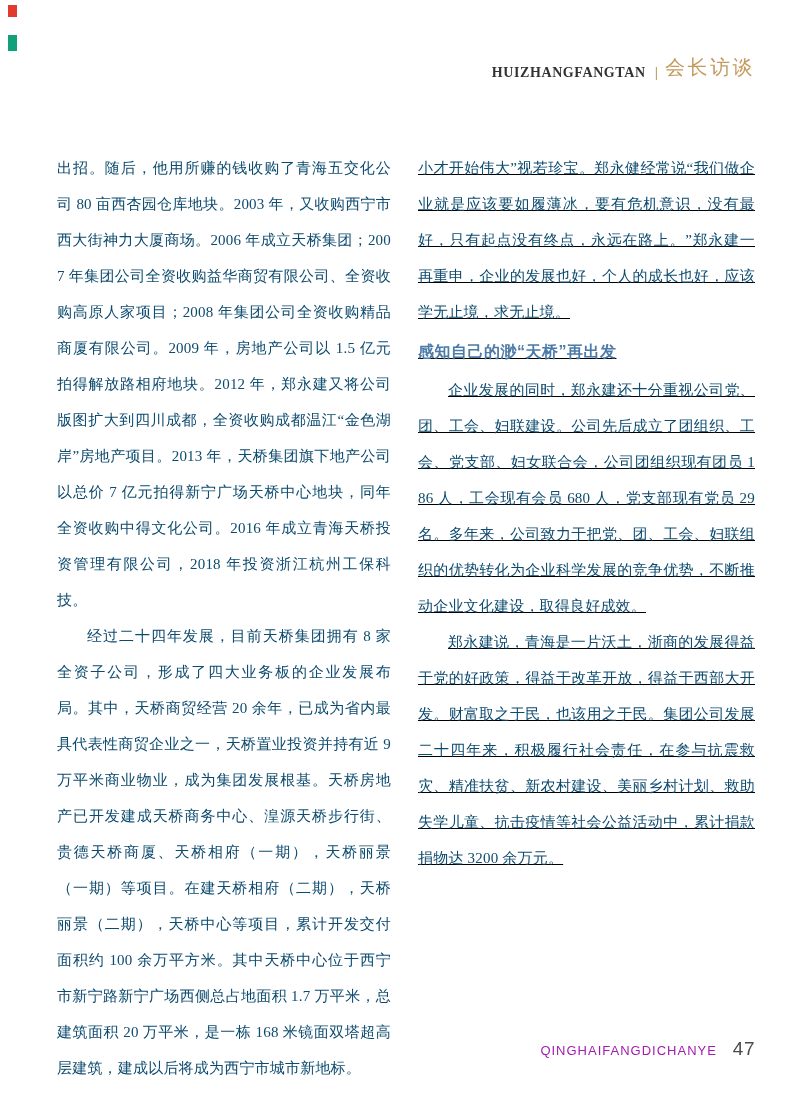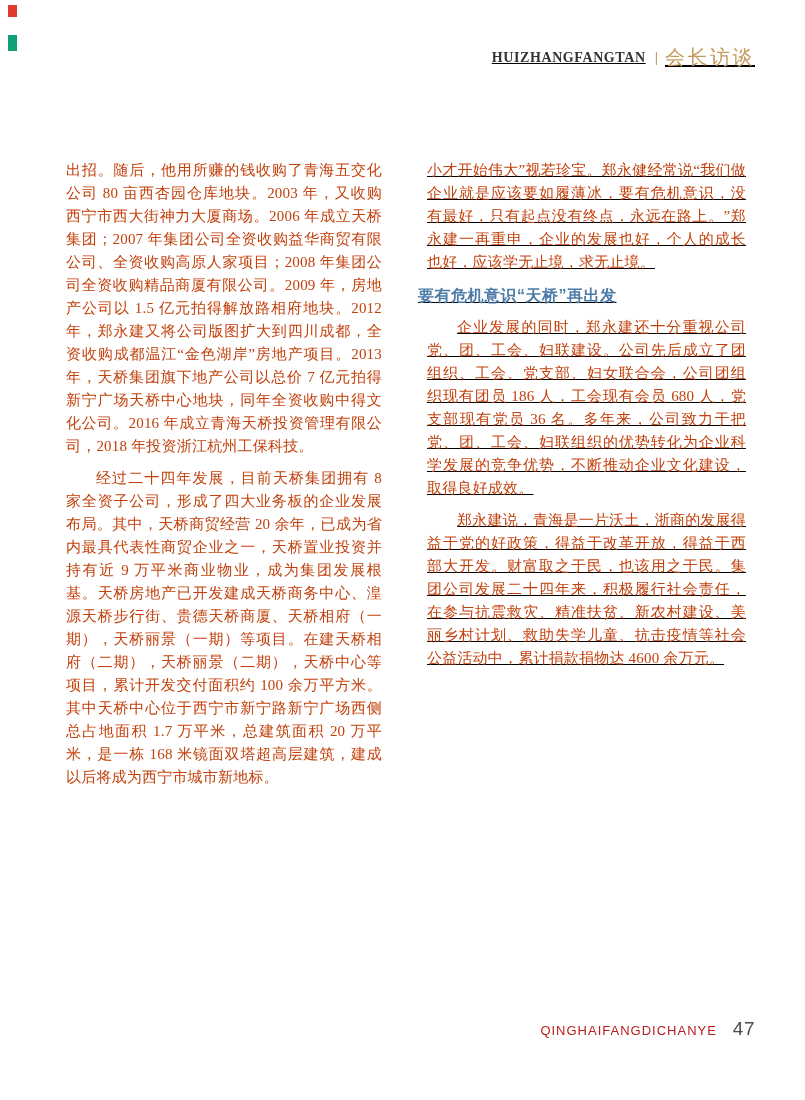--- a/index.html
+++ b/index.html
@@ -12,24 +12,23 @@
     overflow:hidden;
     font-family:"Liberation Serif","DejaVu Serif",serif;
   }
   
   .mark{position:absolute;left:8px;}
   .mark-red{top:5px;width:9px;height:12px;background:#e23b2e;}
   .mark-green{top:35px;width:9px;height:16px;background:#10a07a;}
 
   
   .header{
-    position:absolute;top:44px;right:50px;
-    display:flex;align-items:center;
+    position:absolute;top:54px;right:50px;
+    display:flex;align-items:flex-end;
     white-space:nowrap;
-    text-decoration:underline;
   }
   .header .pinyin{
     font-family:"Liberation Serif","DejaVu Serif",serif;
     font-size:14px;font-weight:bold;color:#323232;letter-spacing:.6px;
   }
   .header .divider{
     color:#c49a5c;font-size:15px;font-weight:bold;
     margin:0 7px 0 9px;
   }
   .header .section{
@@ -37,48 +36,48 @@
   }
 
   
   .columns{
     position:absolute;left:57px;top:150px;width:698px;
     display:flex;gap:27px;
   }
   .col{width:334px;}
   .col.right{width:337px;text-decoration:underline;}
   .col p{
-    margin:9px;
+    margin:0;
     font-size:15px;
-    line-height:23px;
-    color:#c2410c;
+    line-height:36px;
+    color:#0c4a6e;
     text-align:justify;
     letter-spacing:.2px;
     word-break:break-all;
   }
   .col p.indent{text-indent:2em;}
   .col p.cut{text-align-last:justify;}
   .section-heading{
     margin:10px 0 9px 0;
     font-family:"Liberation Sans","DejaVu Sans",sans-serif;
     font-size:16px;line-height:23px;font-weight:bold;
     color:#4d7ba8;letter-spacing:.5px;
   }
 
   
   .footer{
     position:absolute;top:1018px;right:50px;
     display:flex;align-items:baseline;
     font-family:"Liberation Sans","DejaVu Sans",sans-serif;
   }
   .footer .journal{
-    font-size:13px;color:#b91c1c;letter-spacing:1px;
+    font-size:13px;color:#a21caf;letter-spacing:1px;
   }
   .footer .pageno{
-    font-size:19px;color:#4a4a4a;margin-left:16px;letter-spacing:.5px;
+    font-size:19px;color:#4a4a4a;margin-left:16px;letter-spacing:.5px;margin-top:20px;
   }
 </style>
 </head>
 <body>
 
 <div class="page">
 
   <div class="mark mark-red"></div>
   <div class="mark mark-green"></div>
 
@@ -88,23 +87,23 @@
     <span class="section">会长访谈</span>
   </div>
 
   <div class="columns">
     <div class="col left">
       <p>出招。随后，他用所赚的钱收购了青海五交化公司 80 亩西杏园仓库地块。2003 年，又收购西宁市西大街神力大厦商场。2006 年成立天桥集团；2007 年集团公司全资收购益华商贸有限公司、全资收购高原人家项目；2008 年集团公司全资收购精品商厦有限公司。2009 年，房地产公司以 1.5 亿元拍得解放路相府地块。2012 年，郑永建又将公司版图扩大到四川成都，全资收购成都温江“金色湖岸”房地产项目。2013 年，天桥集团旗下地产公司以总价 7 亿元拍得新宁广场天桥中心地块，同年全资收购中得文化公司。2016 年成立青海天桥投资管理有限公司，2018 年投资浙江杭州工保科技。</p>
       <p class="indent">经过二十四年发展，目前天桥集团拥有 8 家全资子公司，形成了四大业务板的企业发展布局。其中，天桥商贸经营 20 余年，已成为省内最具代表性商贸企业之一，天桥置业投资并持有近 9 万平米商业物业，成为集团发展根基。天桥房地产已开发建成天桥商务中心、湟源天桥步行街、贵德天桥商厦、天桥相府（一期），天桥丽景（一期）等项目。在建天桥相府（二期），天桥丽景（二期），天桥中心等项目，累计开发交付面积约 100 余万平方米。其中天桥中心位于西宁市新宁路新宁广场西侧总占地面积 1.7 万平米，总建筑面积 20 万平米，是一栋 168 米镜面双塔超高层建筑，建成以后将成为西宁市城市新地标。</p>
     </div>
     <div class="col right">
       <p>小才开始伟大”视若珍宝。郑永健经常说“我们做企业就是应该要如履薄冰，要有危机意识，没有最好，只有起点没有终点，永远在路上。”郑永建一再重申，企业的发展也好，个人的成长也好，应该学无止境，求无止境。</p>
-      <h3 class="section-heading">要有危机意识“天桥”再出发</h3>
-      <p class="indent">企业发展的同时，郑永建还十分重视公司党、团、工会、妇联建设。公司先后成立了团组织、工会、党支部、妇女联合会，公司团组织现有团员 186 人，工会现有会员 680 人，党支部现有党员 36 名。多年来，公司致力于把党、团、工会、妇联组织的优势转化为企业科学发展的竞争优势，不断推动企业文化建设，取得良好成效。</p>
-      <p class="indent">郑永建说，青海是一片沃土，浙商的发展得益于党的好政策，得益于改革开放，得益于西部大开发。财富取之于民，也该用之于民。集团公司发展二十四年来，积极履行社会责任，在参与抗震救灾、精准扶贫、新农村建设、美丽乡村计划、救助失学儿童、抗击疫情等社会公益活动中，累计捐款捐物达 4600 余万元。</p>
+      <h3 class="section-heading">感知自己的渺“天桥”再出发</h3>
+      <p class="indent">企业发展的同时，郑永建还十分重视公司党、团、工会、妇联建设。公司先后成立了团组织、工会、党支部、妇女联合会，公司团组织现有团员 186 人，工会现有会员 680 人，党支部现有党员 29 名。多年来，公司致力于把党、团、工会、妇联组织的优势转化为企业科学发展的竞争优势，不断推动企业文化建设，取得良好成效。</p>
+      <p class="indent">郑永建说，青海是一片沃土，浙商的发展得益于党的好政策，得益于改革开放，得益于西部大开发。财富取之于民，也该用之于民。集团公司发展二十四年来，积极履行社会责任，在参与抗震救灾、精准扶贫、新农村建设、美丽乡村计划、救助失学儿童、抗击疫情等社会公益活动中，累计捐款捐物达 3200 余万元。</p>
     </div>
   </div>
 
   <div class="footer">
     <span class="journal">QINGHAIFANGDICHANYE</span>
     <span class="pageno">47</span>
   </div>
 
 </div>
 

